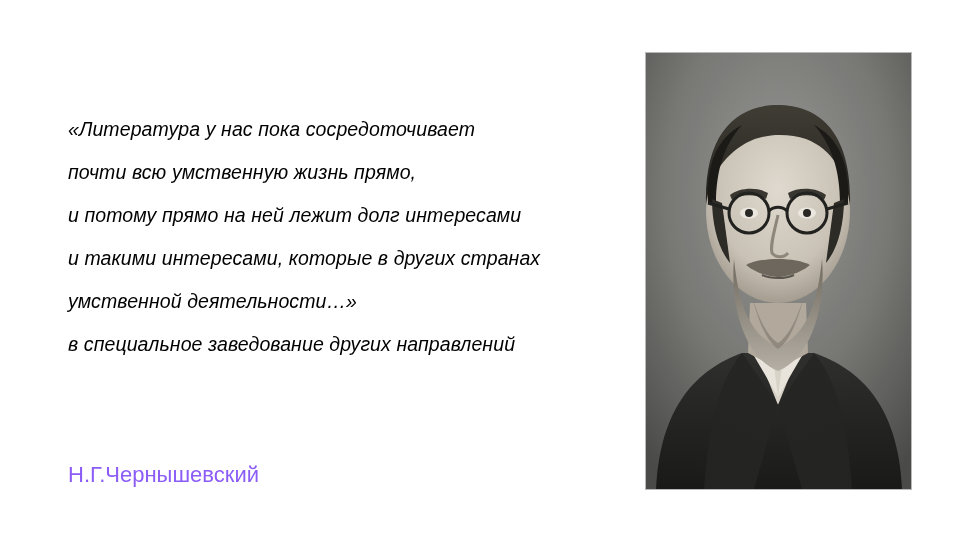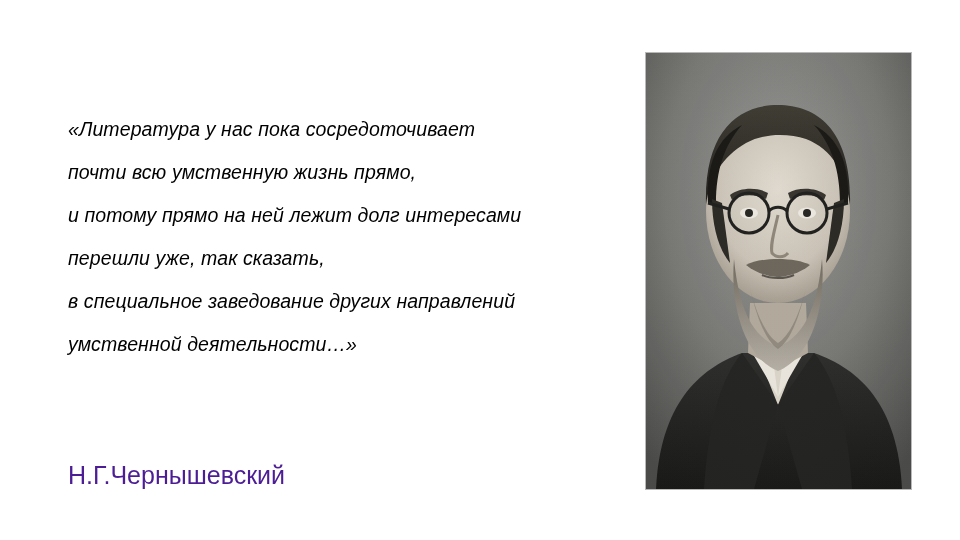--- a/index.html
+++ b/index.html
@@ -32,23 +32,23 @@
     white-space: nowrap;
     letter-spacing: 0.1px;
   }
 
   
   .attribution {
     position: absolute;
     left: 68px;
     top: 462px;
     font-family: "Liberation Sans", sans-serif;
-    font-size: 25px;
+    font-size: 22px;
     line-height: 26px;
-    color: #4c1d95;
+    color: #8b5cf6;
     white-space: nowrap;
   }
 
   
   .portrait {
     position: absolute;
     left: 645px;
     top: 52px;
     width: 265px;
     height: 436px;
@@ -64,23 +64,23 @@
 </style>
 </head>
 <body>
 
 <div class="slide">
 
   <div class="quote-block">
     <div class="quote-line">«Литература у нас пока сосредоточивает</div>
     <div class="quote-line">почти  всю умственную жизнь прямо,</div>
     <div class="quote-line">и потому прямо на ней лежит долг интересами</div>
-    <div class="quote-line">перешли уже, так сказать,</div>
+    <div class="quote-line"> и такими интересами, которые в других странах</div>
+    <div class="quote-line">умственной деятельности…»</div>
     <div class="quote-line">в специальное заведование других направлений</div>
-    <div class="quote-line">умственной деятельности…»</div>
   </div>
 
   <div class="attribution">Н.Г.Чернышевский</div>
 
   <div class="portrait">
     <svg viewBox="0 0 265 436" preserveAspectRatio="none">
       <defs>
         <radialGradient id="bgGrad" cx="50%" cy="32%" r="78%">
           <stop offset="0%" stop-color="#9d9d9b"></stop>
           <stop offset="55%" stop-color="#7c7c79"></stop>

